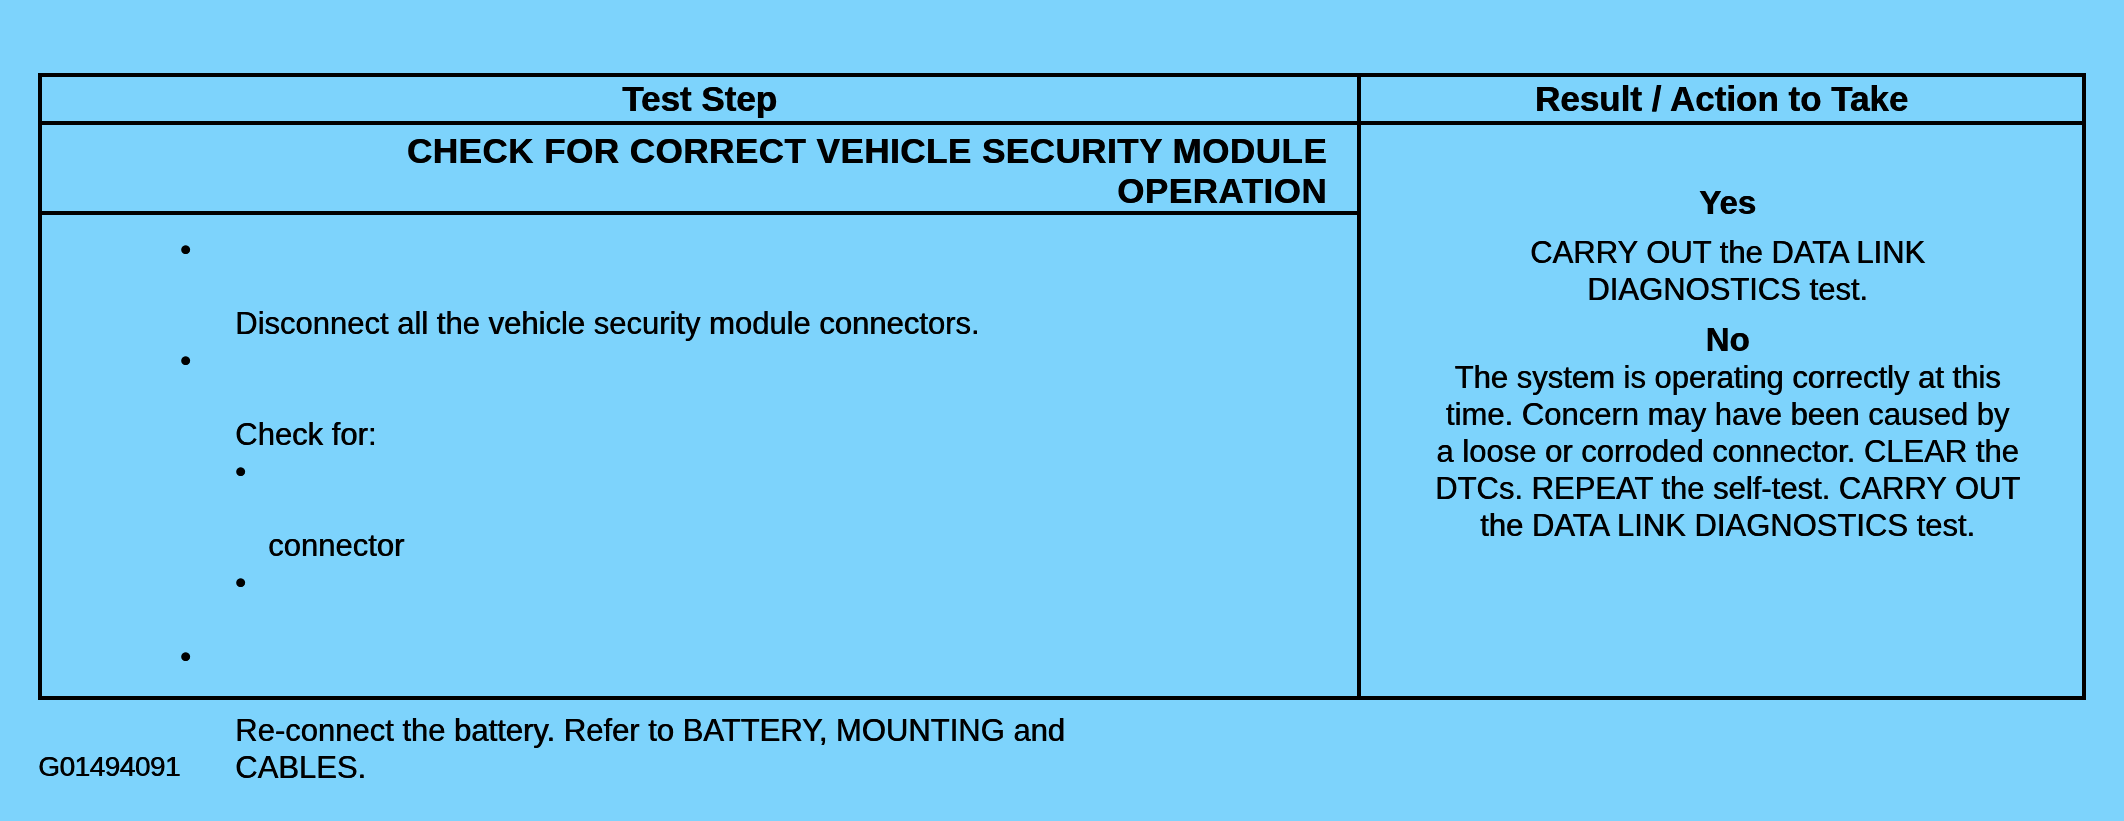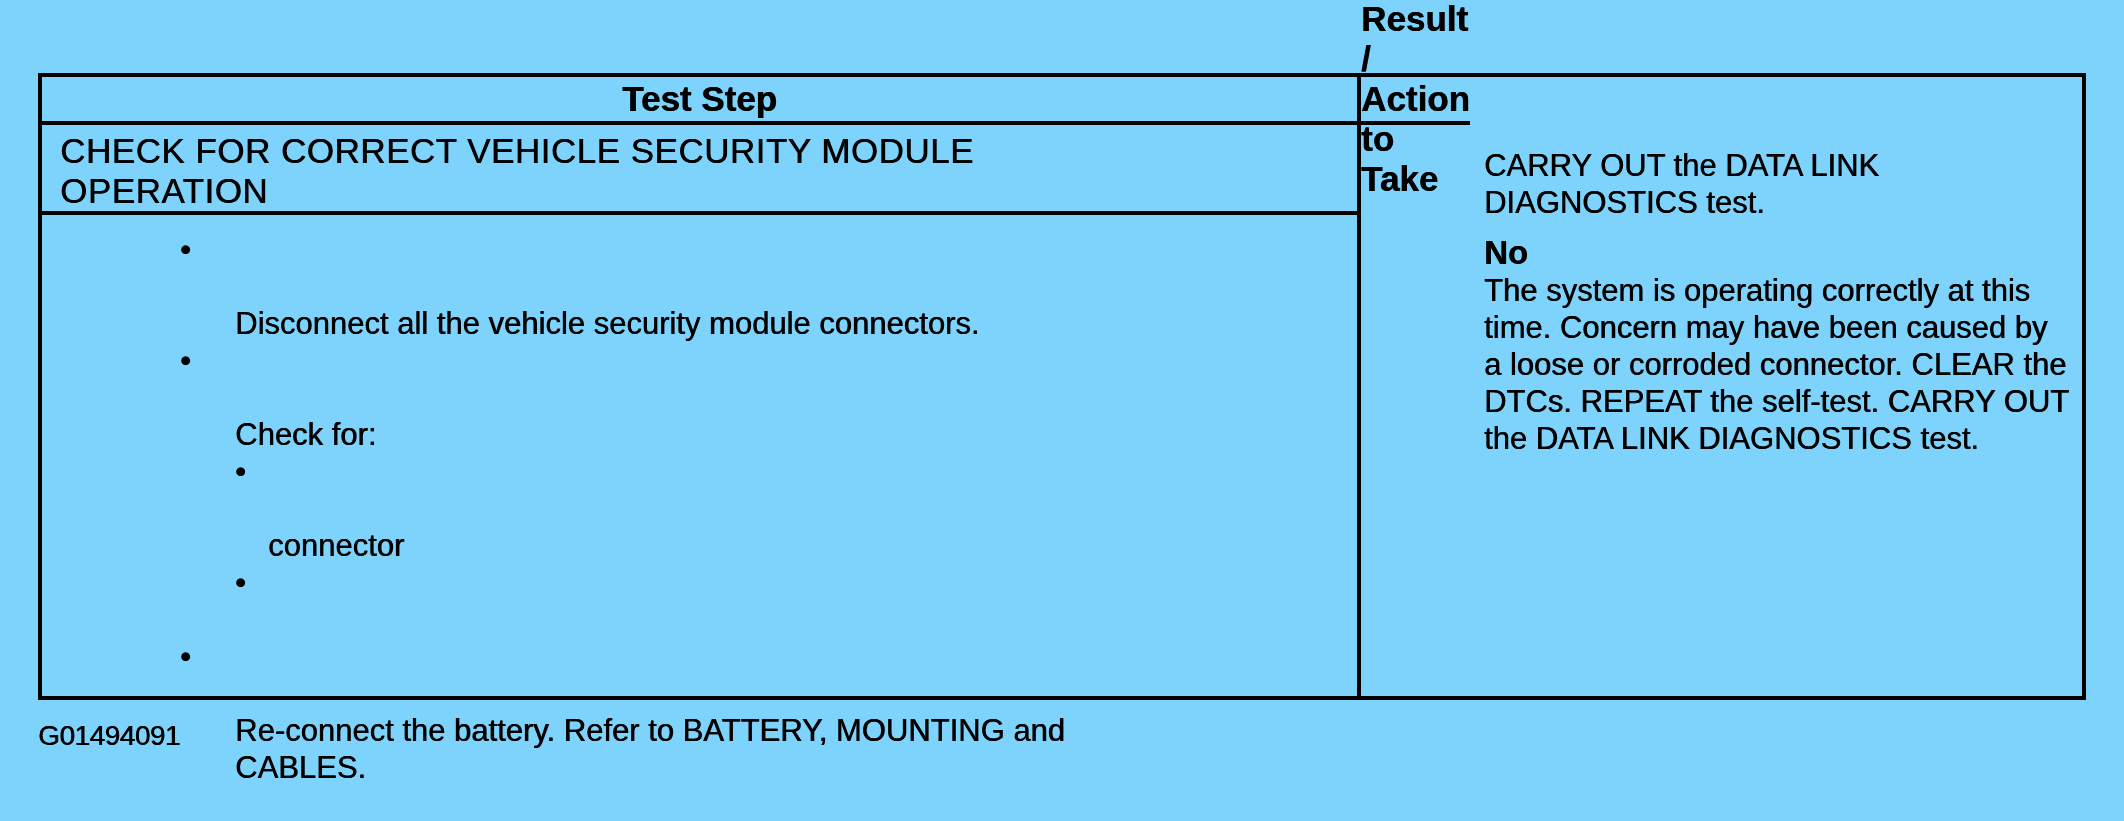--- a/index.html
+++ b/index.html
@@ -61,25 +61,26 @@
     border-right: 4px solid #000000;
     box-sizing: content-box;
     text-align: center;
     font-weight: bold;
     font-size: 33px;
     padding-top: 8px;
   }
   .title-cell {
     flex: 1;
     padding: 6px 30px 0 18px;
-    font-weight: normal;
+    font-weight: bold;
     font-size: 35px;
     line-height: 40px;
     letter-spacing: 0.5px;
     white-space: pre-line;
+    text-align: right;
   }
   .steps-cell {
     flex: 1;
     padding-top: 16px;
     font-size: 31px;
     line-height: 37px;
   }
   ul.steps {
     list-style: none;
     margin: 0;
@@ -100,21 +101,22 @@
     padding-left: 226px;
   }
   ul.steps li.sub .blt {
     left: 193px;
   }
 
   
   .col-right {
     flex: 1 1 auto;
     display: flex;
-    flex-direction: row;
+    flex-direction: column;
+    text-align: center;
   }
   .result-cell {
     flex: 1;
     padding: 58px 2px 0 14px;
     font-size: 31px;
     line-height: 37px;
     overflow: hidden;
   }
   .yn-label {
     font-weight: bold;
@@ -126,21 +128,21 @@
     white-space: pre-line;
   }
   .gap-top {
     margin-top: 12px;
   }
 
   
   .figure-id {
     position: absolute;
     left: 38px;
-    top: 720px;
+    top: 751px;
     font-size: 28px;
     letter-spacing: -0.5px;
   }
 </style>
 </head>
 <body>
 
 <div class="page">
 
   <div class="doc-table">
@@ -177,20 +179,21 @@
           </li>
 
         </ul>
       </div>
     </div>
 
     <div class="col-right">
       <div class="header-cell">Result / Action to Take</div>
 
       <div class="result-cell">
+        <div class="yn-label">Yes</div>
         <p class="para gap-top">CARRY OUT the DATA LINK
 DIAGNOSTICS test.</p>
 
         <div class="yn-label gap-top">No</div>
         <p class="para">The system is operating correctly at this
 time. Concern may have been caused by
 a loose or corroded connector. CLEAR the
 DTCs. REPEAT the self-test. CARRY OUT
 the DATA LINK DIAGNOSTICS test.</p>
       </div>

